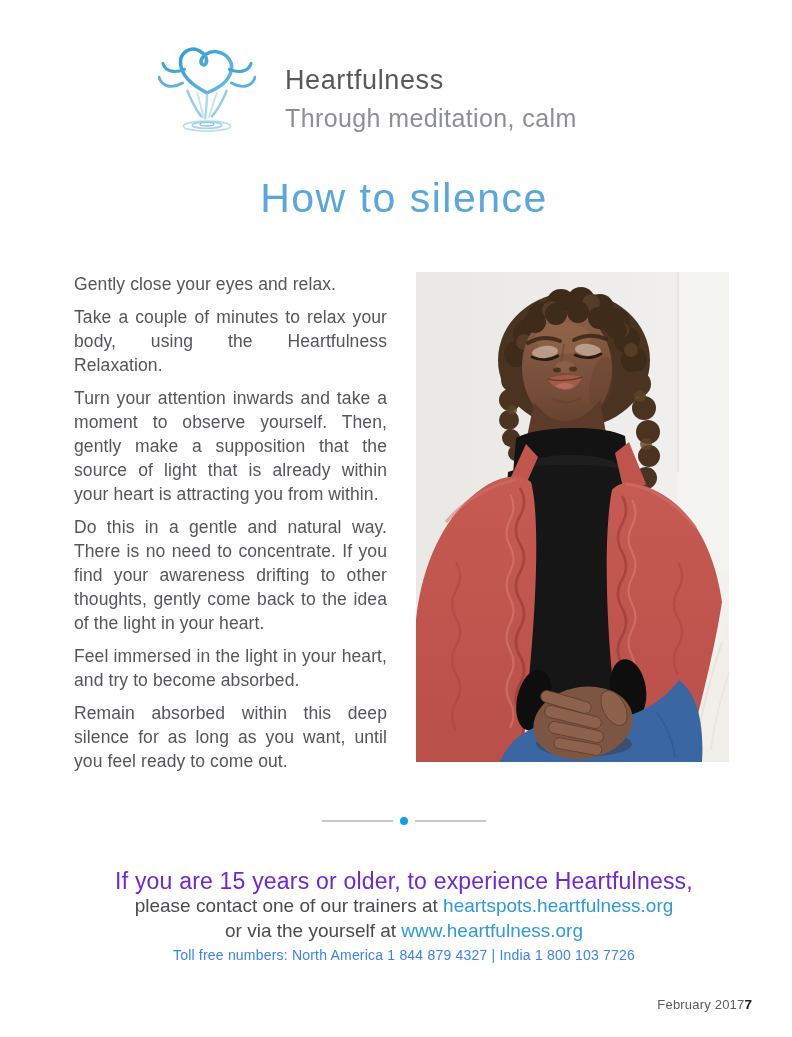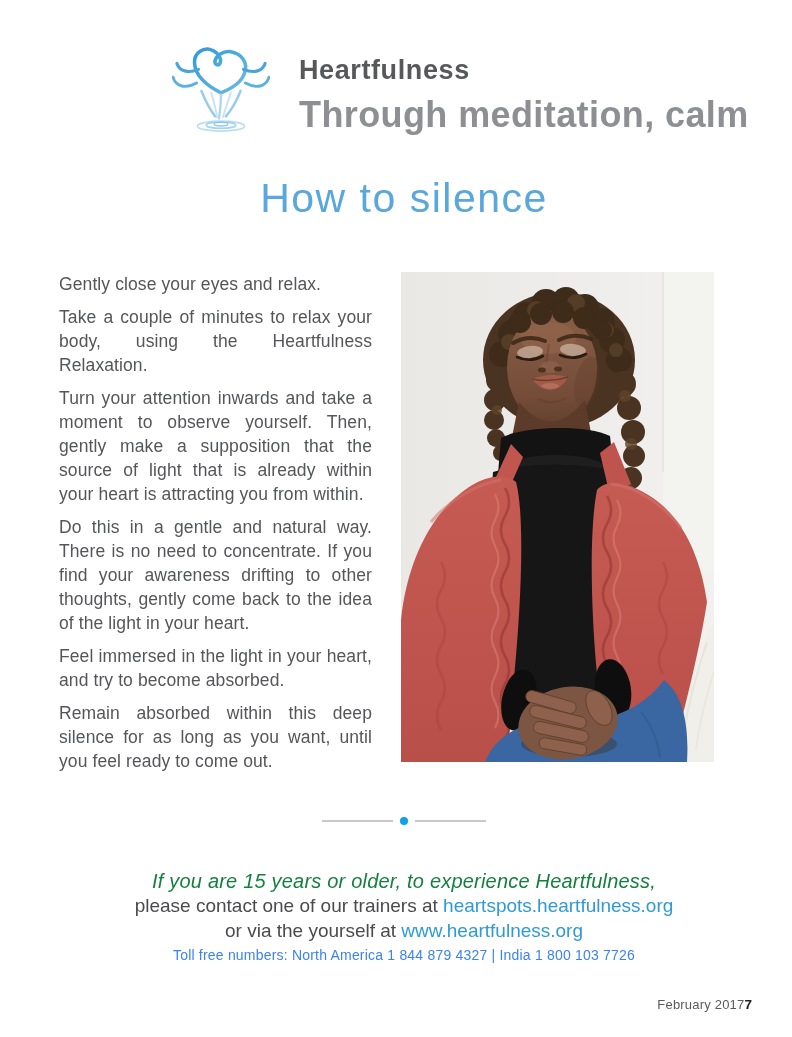--- a/index.html
+++ b/index.html
@@ -4,51 +4,51 @@
 <style>
   * { margin:0; padding:0; box-sizing:border-box; }
   html,body { background:#ffffff; }
   body {
     width:792px; height:1037px; position:relative; overflow:hidden;
     font-family:"Liberation Sans", sans-serif; color:#55565A;
   }
   .page { position:absolute; inset:0; background:#ffffff; }
 
   
-  .brand { position:absolute; left:172px; top:36px; display:flex; align-items:flex-start;font-weight:bold; }
+  .brand { position:absolute; left:158px; top:36px; display:flex; align-items:center; }
   .brand-logo { width:98px; height:106px; flex:0 0 auto; }
   .brand-text { margin-left:29px; margin-top:20px; }
   .brand-title { font-size:27px; color:#57585A; letter-spacing:0.6px; line-height:1.1; }
-  .brand-subtitle { font-size:36px; color:#8D8F92; letter-spacing:0.4px; margin-top:9px; line-height:1.1; }
+  .brand-subtitle { font-size:25px; color:#8D8F92; letter-spacing:0.4px; margin-top:9px; line-height:1.1; }
 
   
   .main-heading {
     position:absolute; left:54px; top:175px; width:700px; text-align:center;
     font-size:41px; font-weight:300; color:#5AA7DC; letter-spacing:1.5px;
   }
 
   
-  .content { position:absolute; left:59px; top:272px; width:655px; display:flex; }
+  .content { position:absolute; left:74px; top:272px; width:655px; display:flex; }
   .text-col { width:313px; }
   .text-col p {
     font-size:17.5px; line-height:24px; letter-spacing:0.1px; color:#55565A;
     text-align:justify; margin-bottom:9px;
   }
   .photo-col { width:313px; height:490px; margin-left:29px; flex:0 0 auto; }
   .photo-col svg { display:block; width:313px; height:490px; }
 
   
   .divider { position:absolute; left:62px; top:813px; width:684px; height:16px;
     display:flex; align-items:center; justify-content:center; gap:7px; }
   .divider .rule { width:71px; height:2px; background:#C8C8C8; }
   .divider .dot { width:8px; height:8px; border-radius:50%; background:#0FA1E8; }
 
   
   .footer-block { position:absolute; left:54px; top:869px; width:700px; text-align:center; }
-  .footer-line1 { font-size:20px; color:#15803d; letter-spacing:0.2px; line-height:25px;font-style:italic; }
+  .footer-line1 { font-size:23px; color:#6d28d9; letter-spacing:0.2px; line-height:25px; }
   .footer-line { font-size:19px; color:#4A4B4F; line-height:24.5px; }
   .footer-link { color:#2F9AD5; text-decoration:none; cursor:pointer; }
   .footer-tollfree { font-size:14px; color:#3b82f6; line-height:24.5px; letter-spacing:0.2px; }
 
   
   .page-footer { position:absolute; right:40px; top:997px; display:flex; align-items:baseline; }
   .pf-date { font-size:13px; color:#5A5B5E; letter-spacing:0.2px; }
   .pf-number { font-size:13.5px; font-weight:bold; color:#232023; }
 </style>
 </head>

